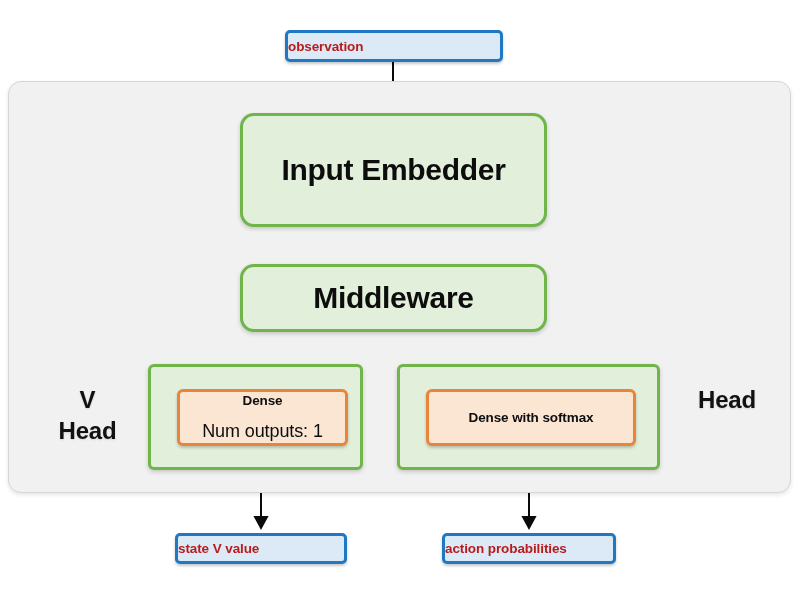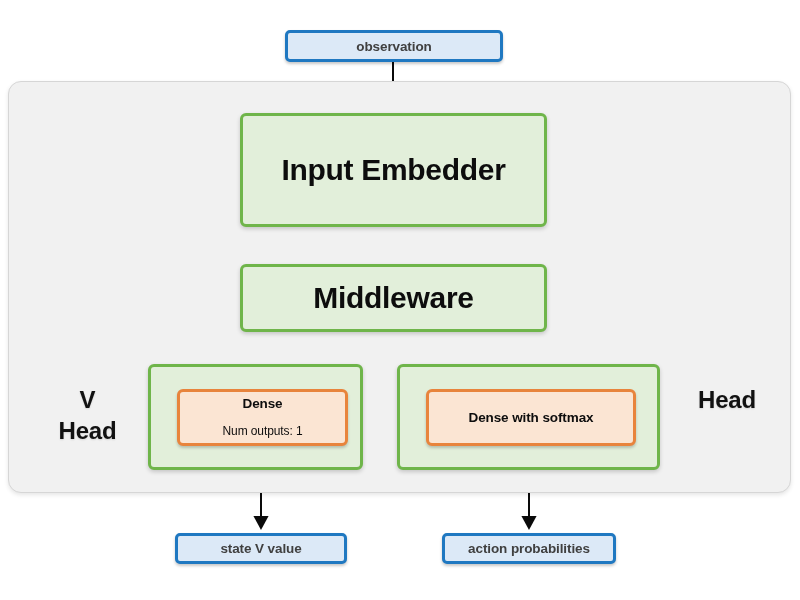--- a/index.html
+++ b/index.html
@@ -44,37 +44,36 @@
 
   
   .io-box {
     position: absolute;
     background: #dce9f7;
     border: 3px solid #1f78c1;
     border-radius: 5px;
     box-sizing: border-box;
     display: flex;
     align-items: center;
-    justify-content: center;
     box-shadow: 0 2px 3px rgba(0,0,0,0.22);
     font-size: 13.5px;
     font-weight: bold;
-    color: #404040;
+    color: #b91c1c;
     letter-spacing: -0.1px;
   }
   #io-observation { left: 285px; top: 30px; width: 218px; height: 32px; }
   #io-state-v     { left: 175px; top: 533px; width: 172px; height: 31px; }
   #io-action-prob { left: 442px; top: 533px; width: 174px; height: 31px; }
 
   
   .green-box {
     position: absolute;
     background: #e2efda;
     border: 3px solid #6fb54a;
-    border-radius: 6px;
+    border-radius: 14px;
     box-sizing: border-box;
     display: flex;
     align-items: center;
     justify-content: center;
     box-shadow: 0 2px 4px rgba(0,0,0,0.18);
     color: #0d0d0d;
   }
   #mod-input-embedder {
     left: 240px; top: 113px; width: 307px; height: 114px;
     font-size: 30px; font-weight: bold; letter-spacing: -0.3px;
@@ -113,21 +112,21 @@
     gap: 12px;
   }
   #layer-dense         { left: 177px; top: 389px; width: 171px; height: 57px; }
   #layer-dense-softmax { left: 426px; top: 389px; width: 210px; height: 57px; }
   .layer-title {
     font-size: 13.5px;
     font-weight: bold;
     letter-spacing: -0.1px;
   }
   .layer-sub {
-    font-size: 12px;
+    font-size: 18px;
     font-weight: normal;
     letter-spacing: -0.1px;
   }
 
   
   .head-label {
     position: absolute;
     font-size: 24px;
     font-weight: bold;
     color: #111111;

